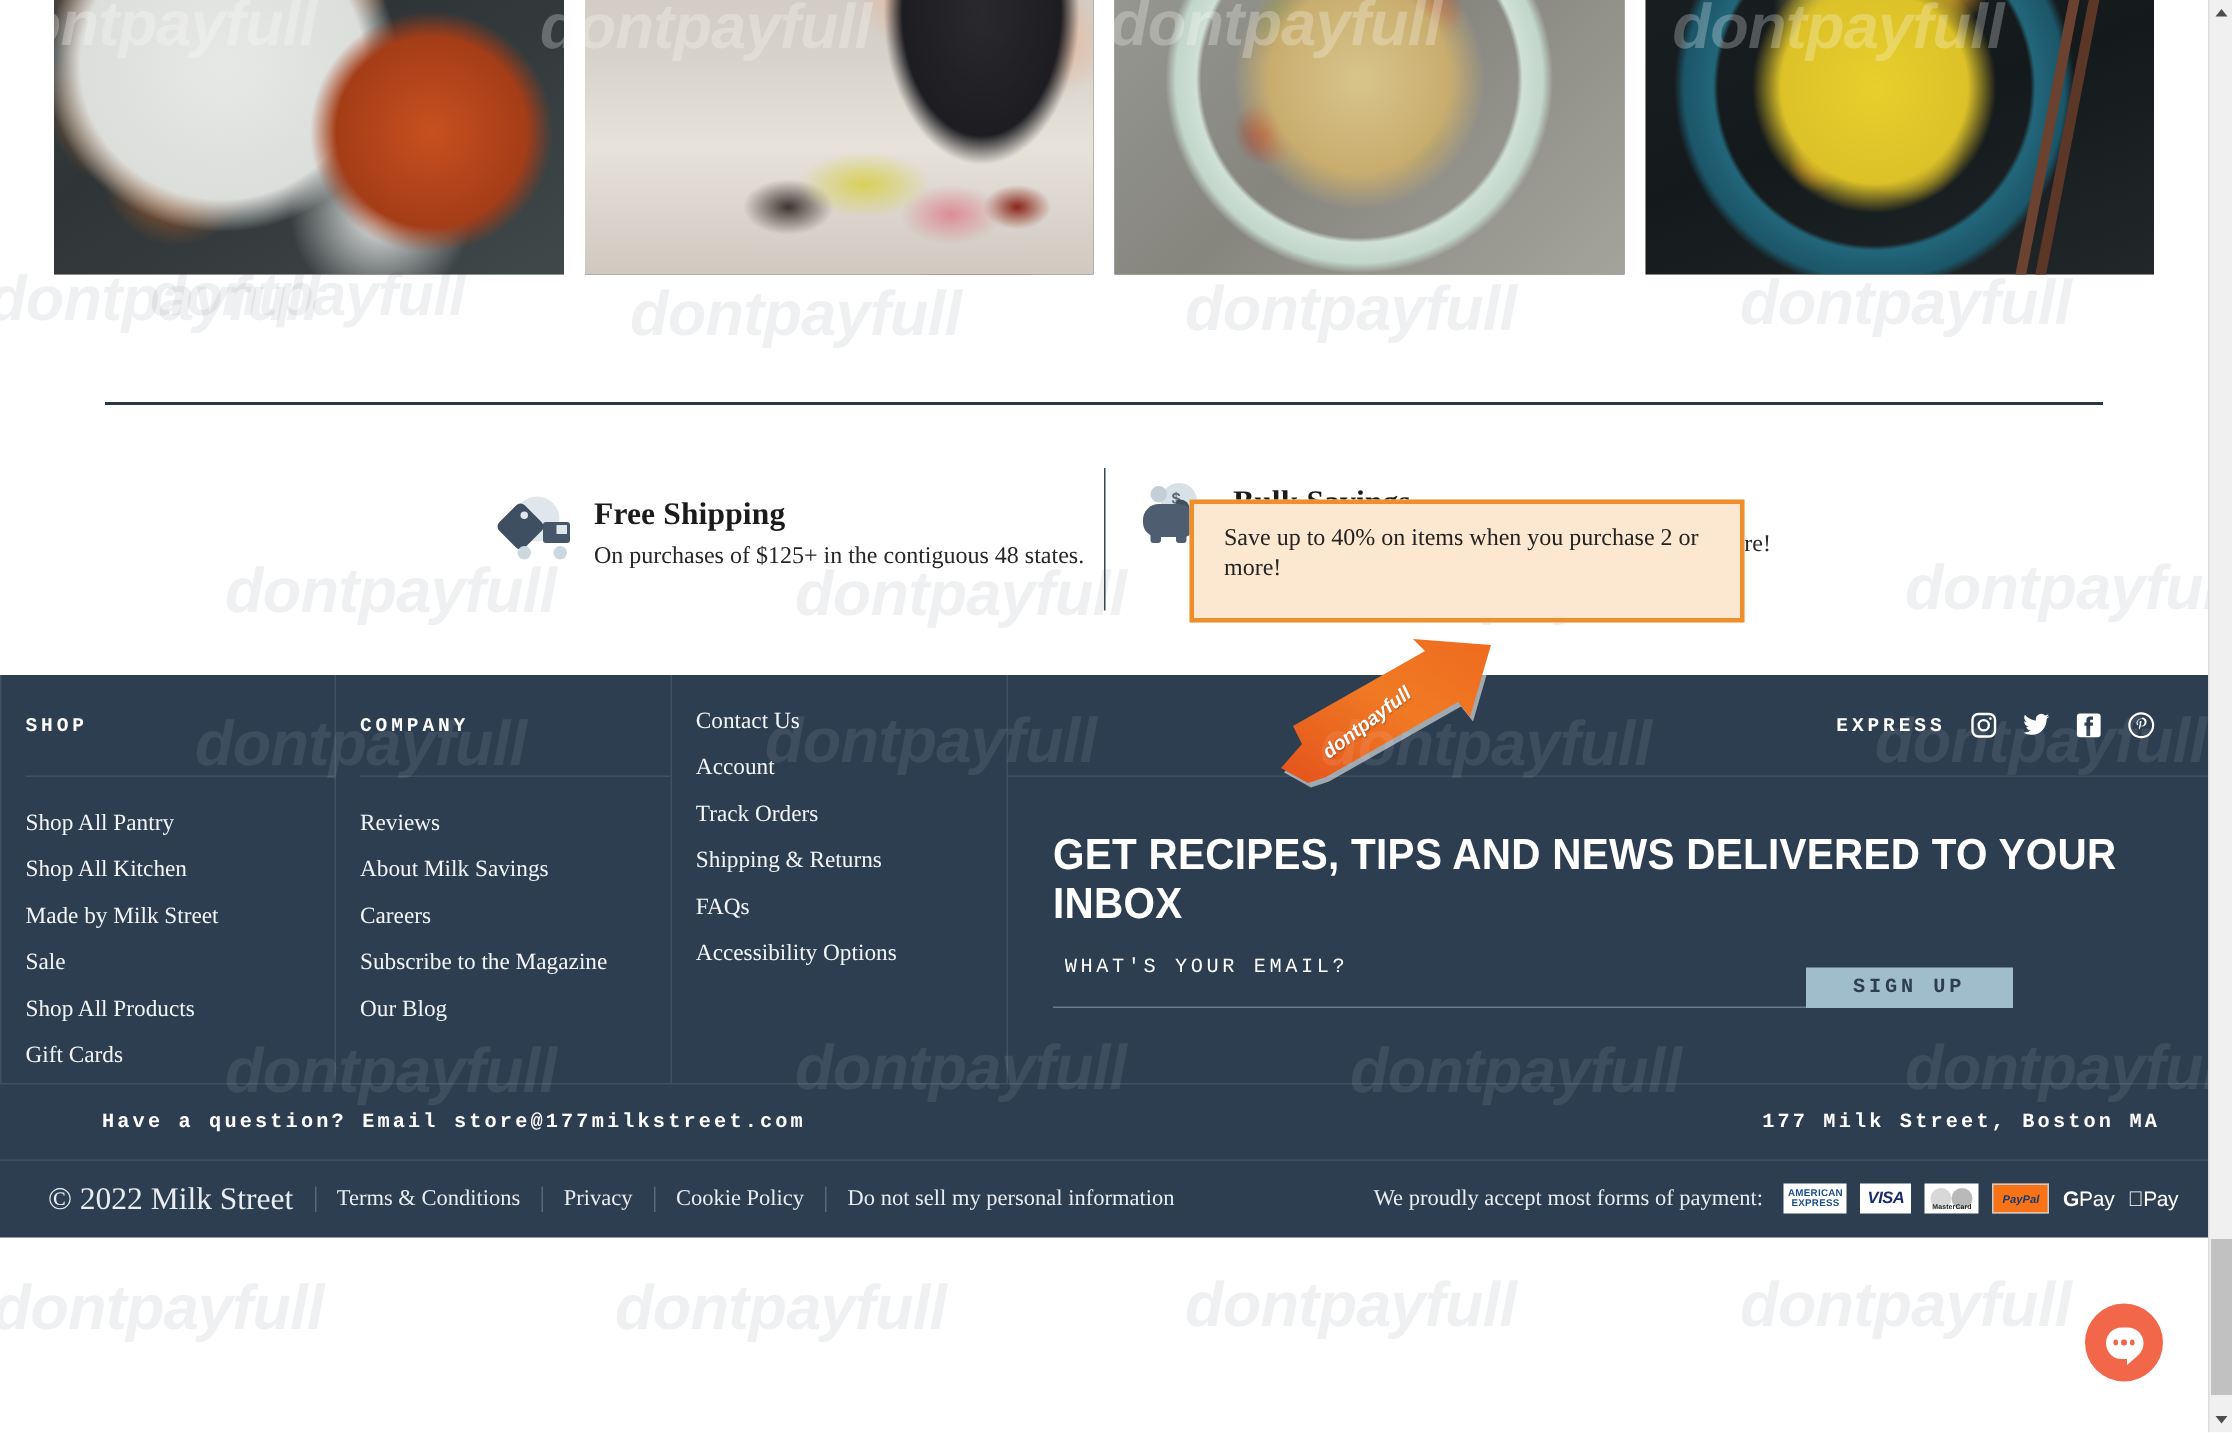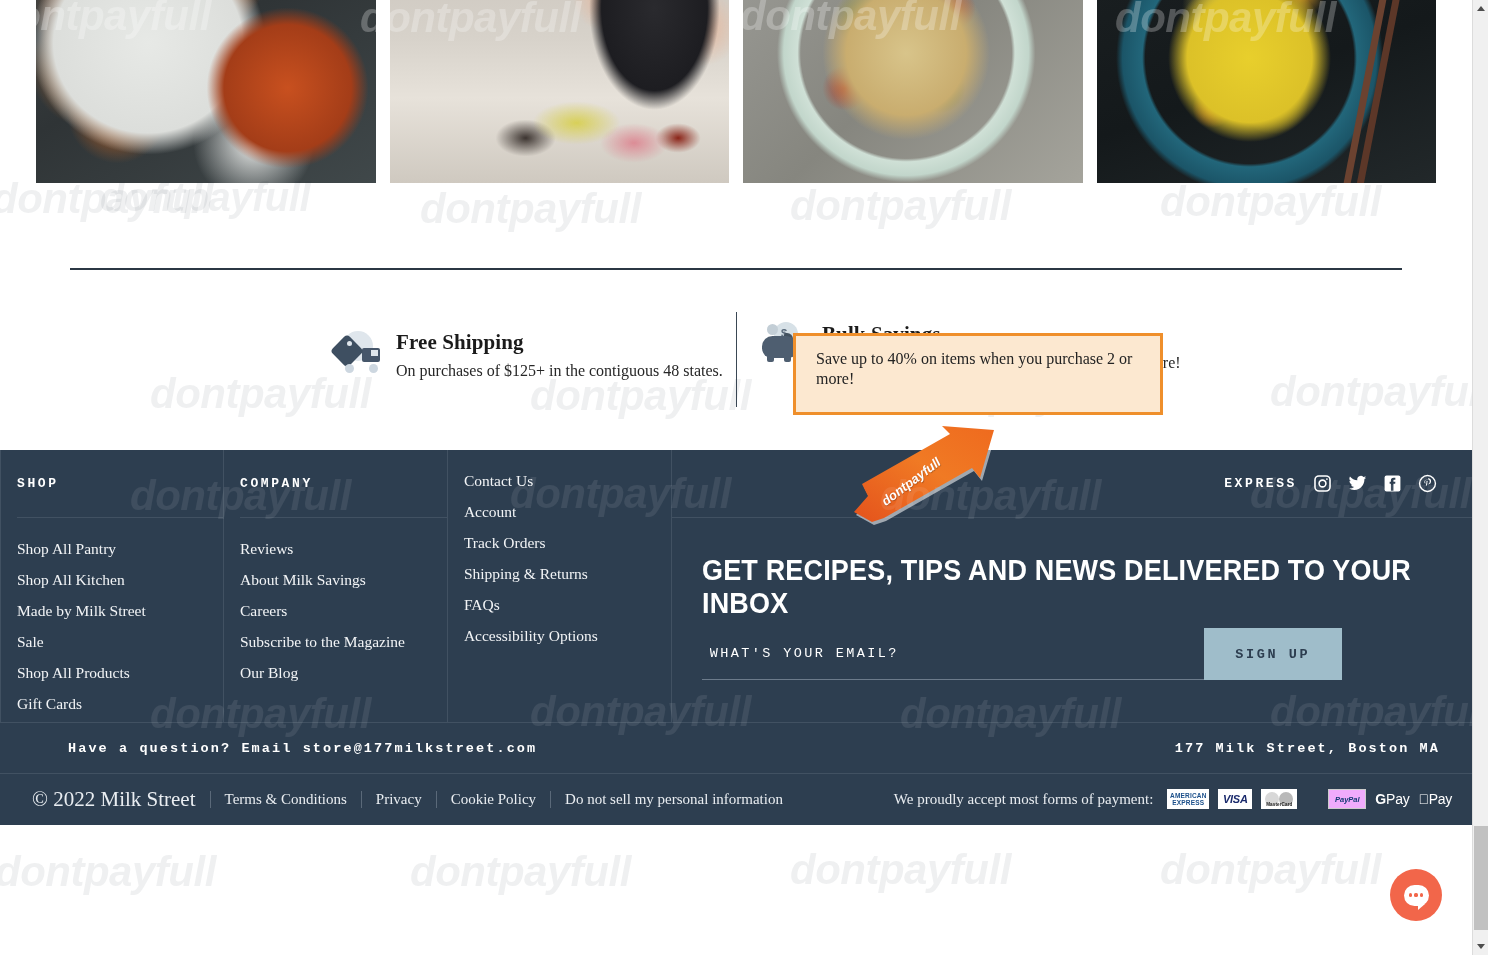--- a/index.html
+++ b/index.html
@@ -326,21 +326,21 @@
     border-bottom: 1px solid #6c7b8b;
     color: #ffffff;
     font-family: "Liberation Mono", monospace;
     font-size: 13.5px;
     letter-spacing: 2.4px;
     outline: none;
     padding: 0 0 8px 8px;
   }
   .email-field::placeholder { color: #ffffff; opacity: 1; }
   .signup-btn {
-    width: 138px; height: 52px;
+    width: 138px; height: 27px;
     background: #9fbdca;
     border: none;
     color: #2d3e50;
     font-family: "Liberation Mono", monospace;
     font-size: 13.5px;
     font-weight: bold;
     letter-spacing: 2.6px;
     cursor: pointer;
   }
 
@@ -407,22 +407,22 @@
   .pay-mc i {
     position: absolute; top: 3px; width: 14px; height: 14px; border-radius: 50%;
   }
   .pay-mc i.a { left: 4px; background: #d8d8d8; }
   .pay-mc i.b { right: 4px; background: #b9b9b9; }
   .pay-mc span {
     position: absolute; left: 0; right: 0; bottom: 2px;
     text-align: center; font-size: 4.6px; color: #222; letter-spacing: .1px;
   }
   .pay-pp {
-    width: 38px; background: #f0abfc; color: #123a73;
-    font-size: 7.5px; font-style: italic; border: 1px solid #ccc; margin-left: 22px;
+    width: 38px; background: #f97316; color: #123a73;
+    font-size: 7.5px; font-style: italic; border: 1px solid #ccc;
   }
   .pay-gp { color: #ffffff; font-size: 14px; letter-spacing: -.2px; font-weight: normal; }
   .pay-gp b { color: #ffffff; font-weight: bold; }
   .pay-ap { color: #ffffff; font-size: 14px; letter-spacing: -.3px; font-weight: normal; }
 
   
   .dpf-arrow {
     position: absolute;
     left: 852px; top: 424px;
     width: 150px; height: 104px;

